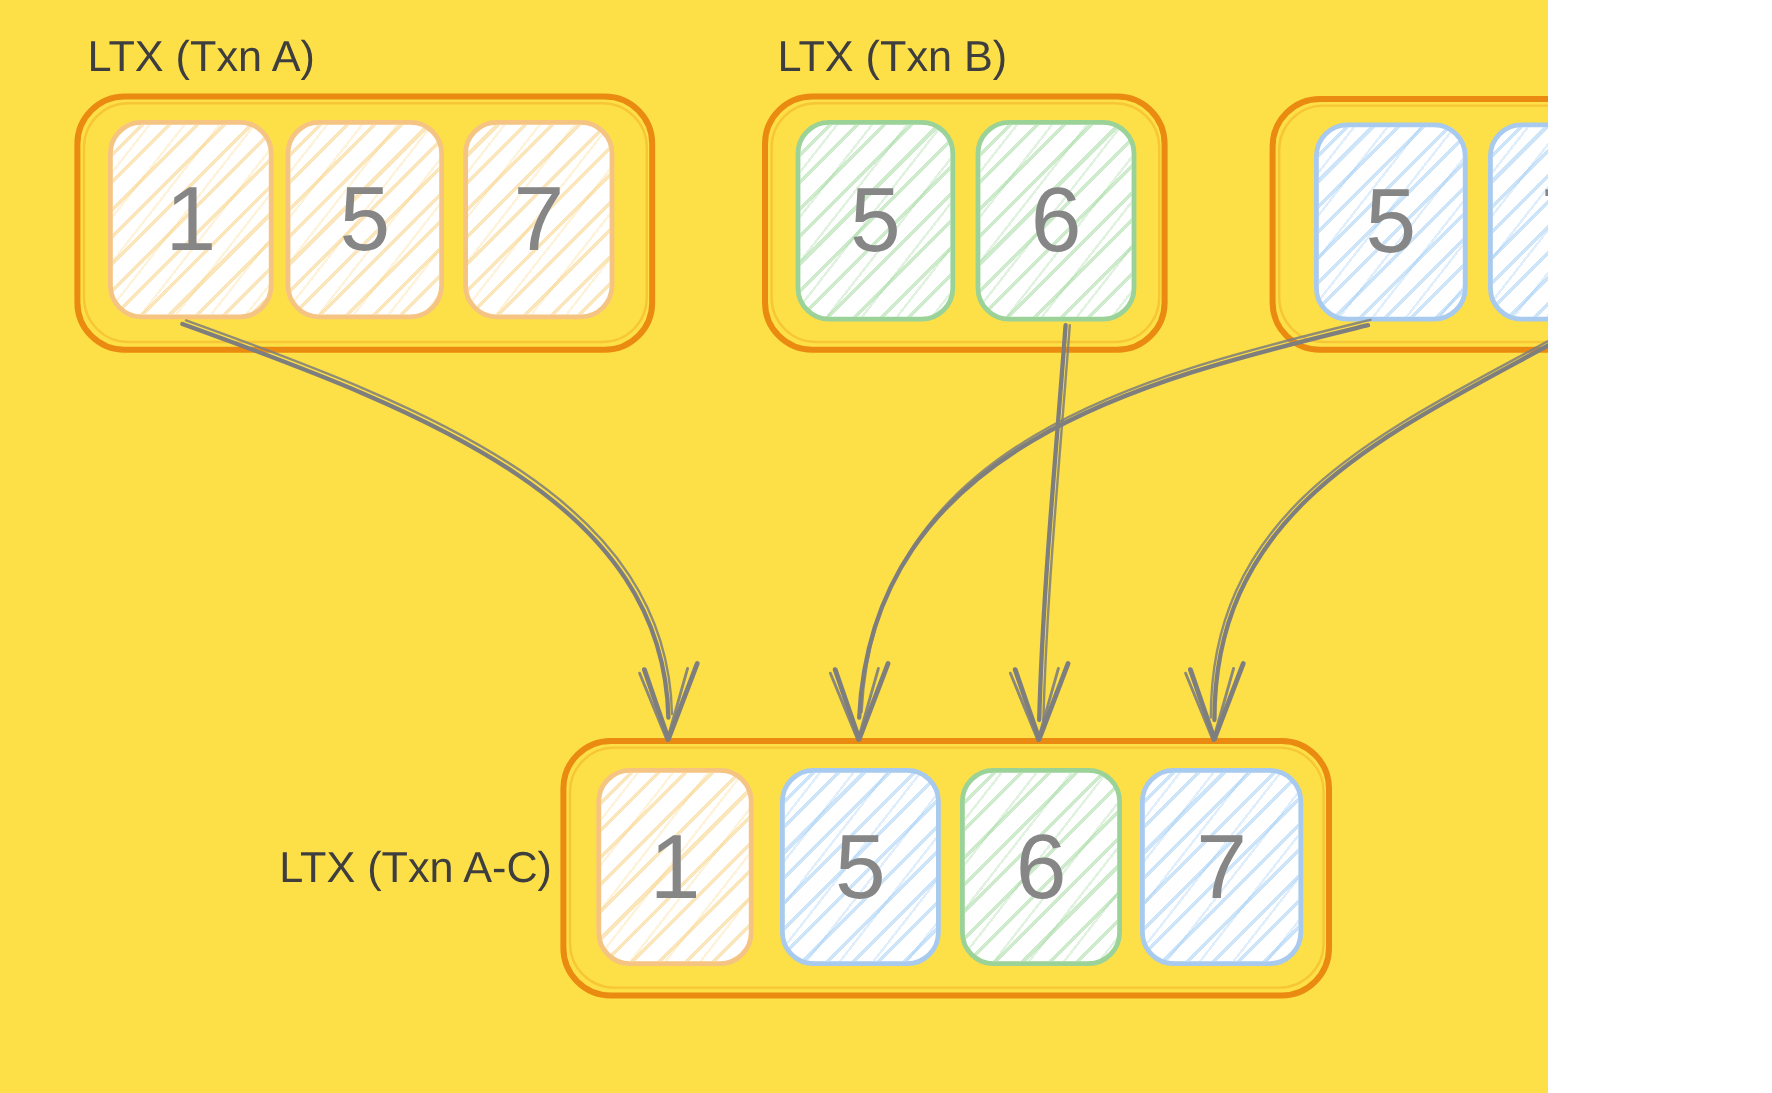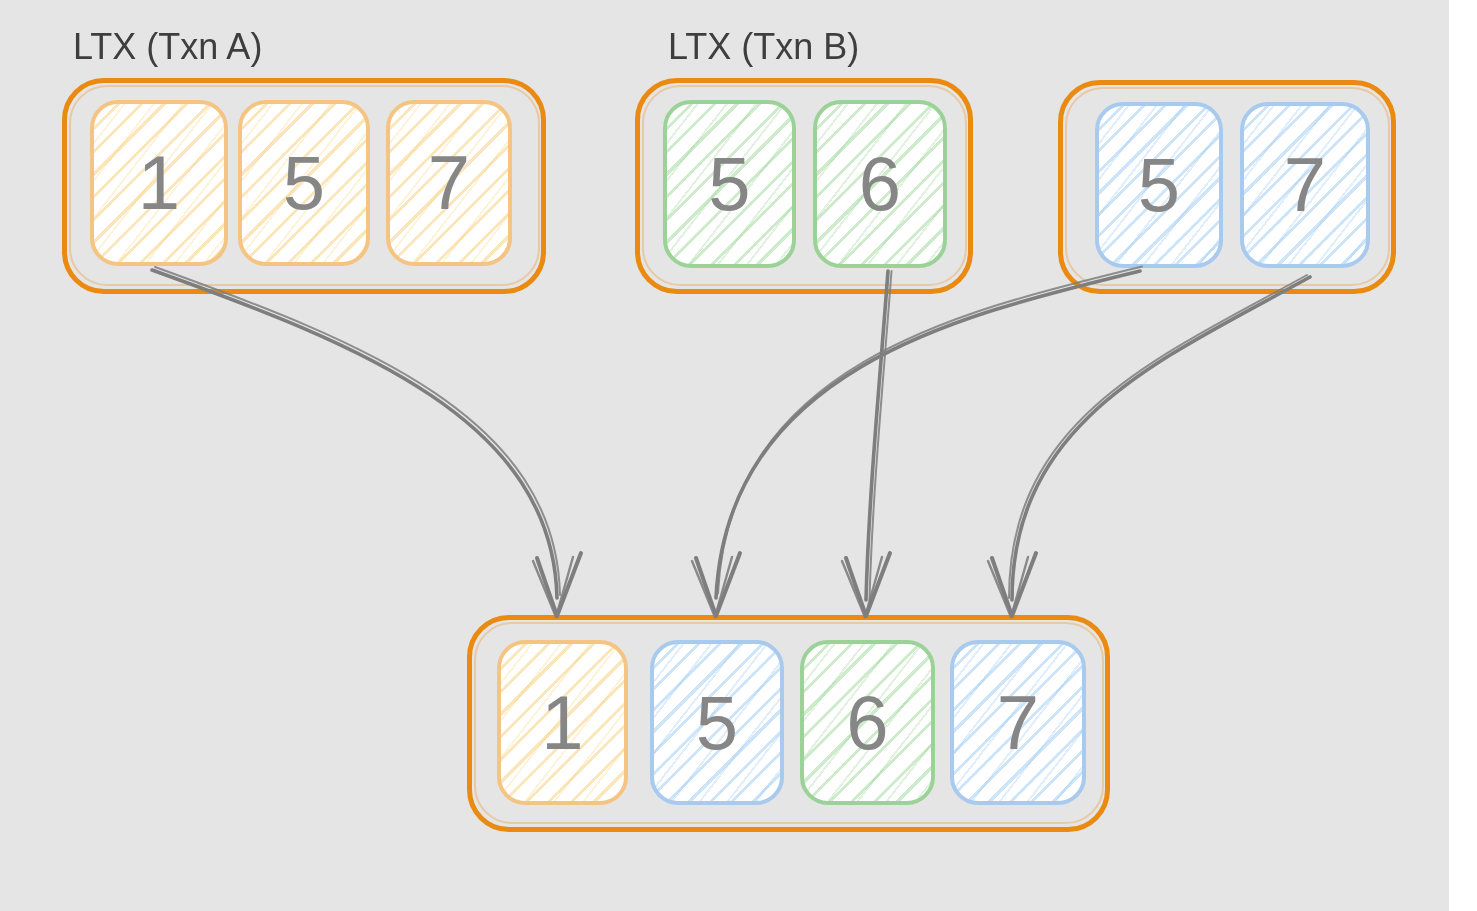--- a/index.html
+++ b/index.html
@@ -1,19 +1,19 @@
 <!DOCTYPE html>
 <html><head>
 <meta charset="utf-8">
 <style>
   html,body{margin:0;padding:0;background:#ffffff;}
   .canvas{
     position:relative;
-    width:1449px;height:911px;
-    background:#e5e5e5;
+    width:1290px;height:911px;
+    background:#fde047;
     overflow:hidden;
     font-family:"Liberation Sans", sans-serif;
   }
   
   .ltx-box{
     position:absolute;
     box-sizing:border-box;
     border:5px solid #EA8A10;
     border-radius:42px;
     background:transparent;
@@ -86,21 +86,22 @@
   svg.arrows .echo{ stroke-width:2; opacity:0.85; }
   svg.arrows .head{ stroke-width:4; }
   svg.arrows .head2{ stroke-width:2.4; opacity:0.9; }
 </style>
 </head>
 <body>
 
 <div class="canvas">
 
   <div class="box-label" style="left:73px;top:26px">LTX (Txn A)</div>
-  <div class="box-label" style="left:668px;top:26px">LTX (Txn B)</div>
+  <div class="box-label" style="left:648px;top:26px">LTX (Txn B)</div>
+  <div class="box-label right" style="left:140px;top:702px;width:320px">LTX (Txn A-C)</div>
 
   <div class="ltx-box" style="left:62px;top:78px;width:484px;height:216px">
     <div class="cell orange" style="left:23px;top:17px;width:138px;height:166px">
       <span class="num">1</span>
     </div>
     <div class="cell orange" style="left:171px;top:17px;width:132px;height:166px">
       <span class="num">5</span>
     </div>
     <div class="cell orange" style="left:319px;top:17px;width:126px;height:166px">
       <span class="num">7</span>

